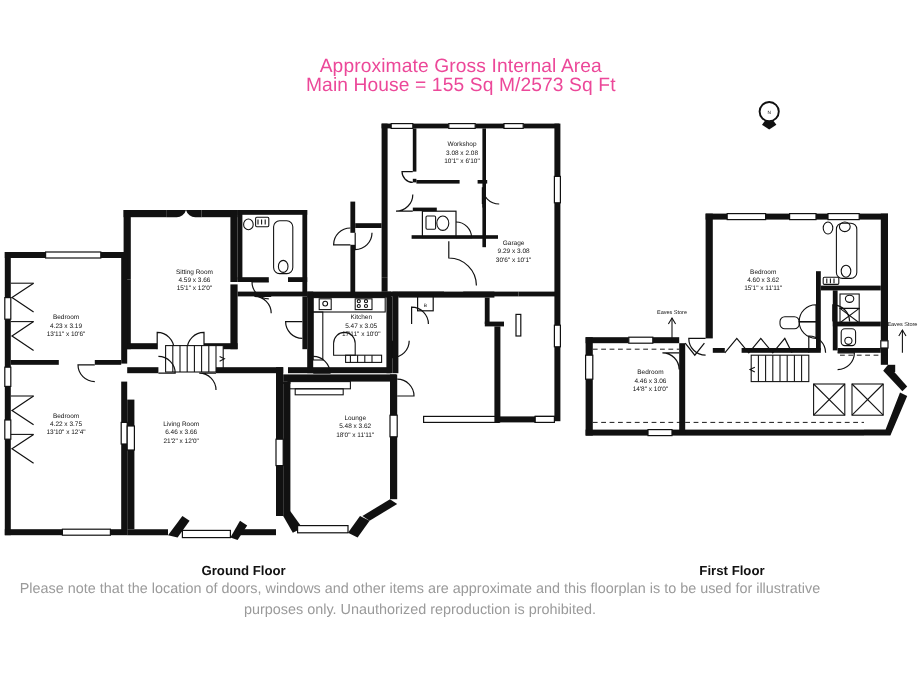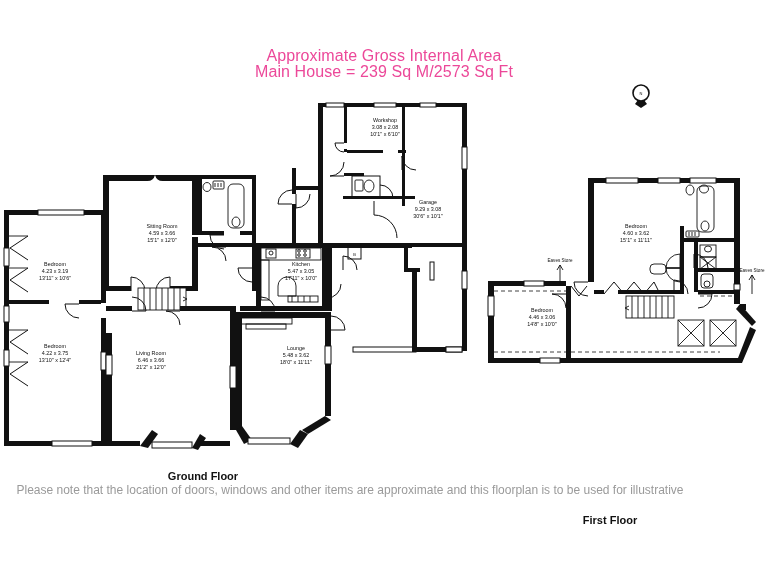--- a/index.html
+++ b/index.html
@@ -4,21 +4,21 @@
 <style>
   html,body{margin:0;padding:0;background:#ffffff;}
   body{width:768px;height:576px;overflow:hidden;
        font-family:"Liberation Sans","DejaVu Sans",sans-serif;color:#1a1a1a;}
   #stage{position:relative;width:768px;height:576px;background:#fff;}
   #titleblock{position:absolute;left:0;top:48px;width:768px;text-align:center;}
   #titleblock .tline{font-size:16px;line-height:16px;color:#ec4899;letter-spacing:.1px;}
   #floorlabels{position:absolute;left:0;top:470px;width:768px;}
   .floor-caption{position:absolute;font-size:11px;font-weight:bold;color:#111;}
   #gf-caption{left:113px;width:180px;text-align:center;}
-  #ff-caption{left:520px;width:180px;text-align:center;margin-top:44px;}
+  #ff-caption{left:520px;width:180px;text-align:center;}
   #disclaimer{position:absolute;left:0;top:481px;width:700px;text-align:center;
               color:#9a9a9a;font-size:12px;line-height:18px;}
   svg{position:absolute;left:0;top:0;}
   .wall{fill:#111;}
   .thinwall{fill:none;stroke:#111;stroke-width:1;}
   .glass{fill:#fff;stroke:#111;stroke-width:1;}
   .door{fill:none;stroke:#111;stroke-width:1;}
   .fix{fill:none;stroke:#111;stroke-width:.9;}
   .fixfill{fill:#fff;stroke:#111;stroke-width:.9;}
   .dash{fill:none;stroke:#111;stroke-width:.8;stroke-dasharray:4 3;}
@@ -26,21 +26,21 @@
   .small{font-size:4.6px;fill:#111;text-anchor:middle;}
   .tinytext{font-size:4px;fill:#111;text-anchor:middle;}
 </style>
 </head>
 <body>
 
 <div id="stage">
 
   <div id="titleblock">
     <div class="tline">Approximate Gross Internal Area</div>
-    <div class="tline">Main House = 239 Sq M/2573 Sq Ft</div>
+    <div class="tline">Main House = 155 Sq M/2573 Sq Ft</div>
   </div>
 
   <svg width="768" height="576" viewBox="0 0 768 576">
 
     <g>
 
       <g>
 
         <rect class="wall" x="318" y="103" width="8" height="4"></rect>
         <rect class="wall" x="344" y="103" width="30" height="4"></rect>
@@ -452,15 +452,16 @@
     </g>
   </svg>
 
   <div id="floorlabels">
     <div class="floor-caption" id="gf-caption">Ground Floor</div>
     <div class="floor-caption" id="ff-caption">First Floor</div>
   </div>
 
   <div id="disclaimer">
     <div>Please note that the location of doors, windows and other items are approximate and this floorplan is to be used for illustrative</div>
+    <div>purposes only. Unauthorized reproduction is prohibited.</div>
   </div>
 
 </div>
 
 </body></html>

